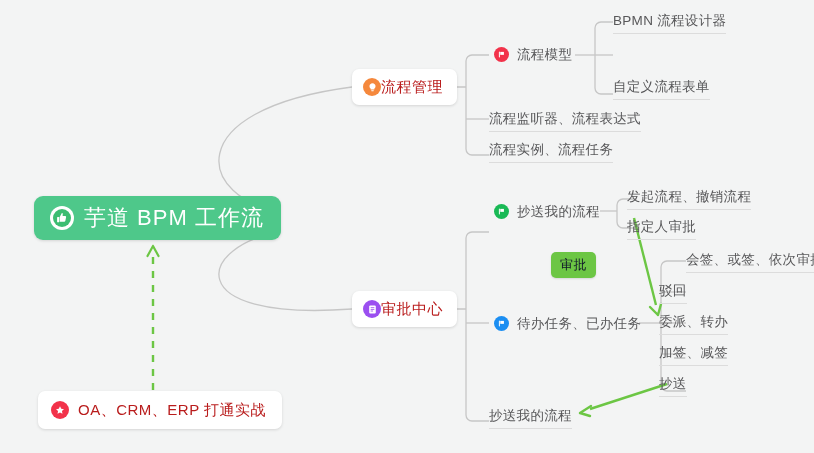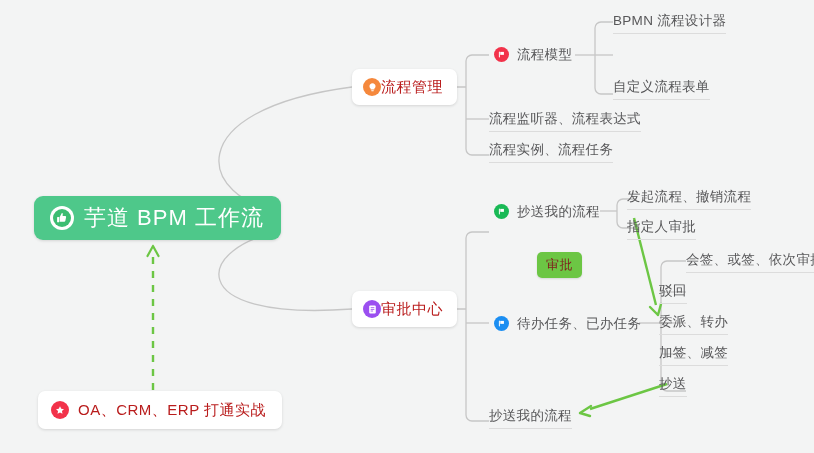--- a/index.html
+++ b/index.html
@@ -65,24 +65,24 @@
   .dot.red{background:#f2324a;}
   .dot.green{background:#19b955;}
   .dot.blue{background:#1b8ef2;}
   .dot.orange{background:#f5883c;width:18px;height:18px;}
   .dot.purple{background:#9b4ff0;width:18px;height:18px;}
   .dot.star{background:#f2324a;width:18px;height:18px;}
   .dot.thumb{background:#ffffff;width:24px;height:24px;}
 
   
   #callout-approve{
-    position:absolute;left:537px;top:252px;
+    position:absolute;left:551px;top:252px;
     background:#6cc644;border-radius:5px;
     padding:4px 9px;
-    color:#7f1d1d;font-size:13px;letter-spacing:.5px;
+    color:#0f172a;font-size:13px;letter-spacing:.5px;
     box-shadow:0 1px 2px rgba(0,0,0,.12);
   }
 </style>
 </head>
 <body>
 
 <div id="canvas">
 
   <svg class="links" viewBox="0 0 814 453">
     <g fill="none" stroke="#c6c6c6" stroke-width="1.3">

